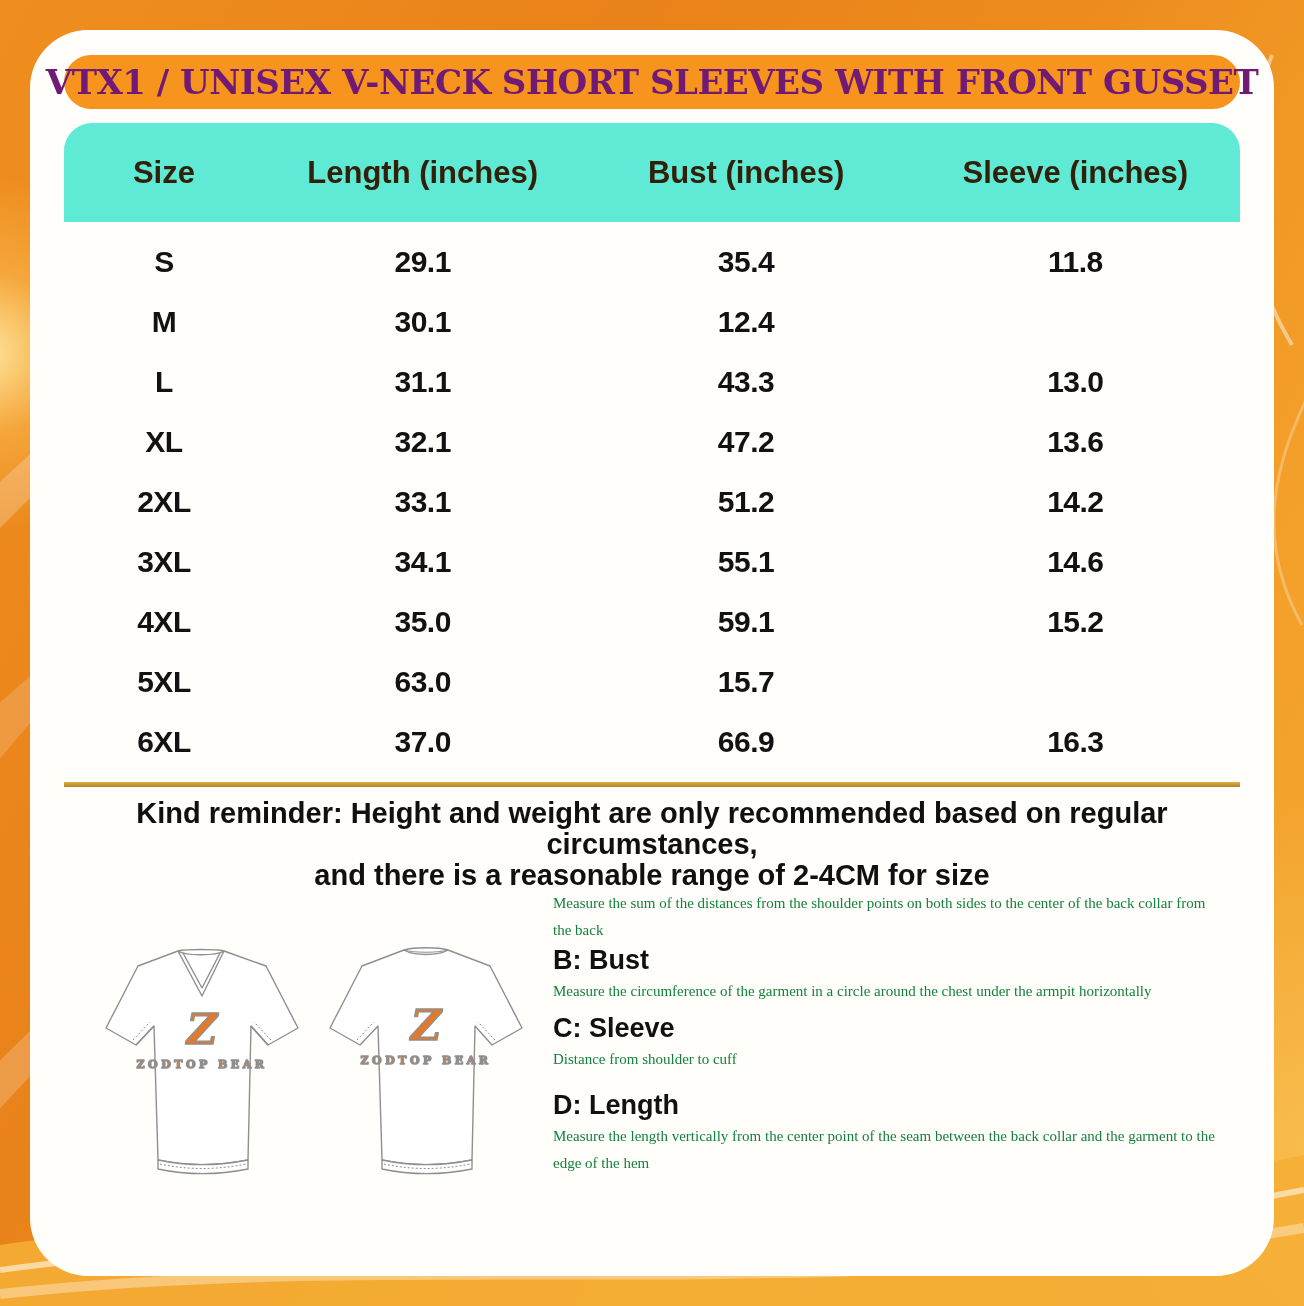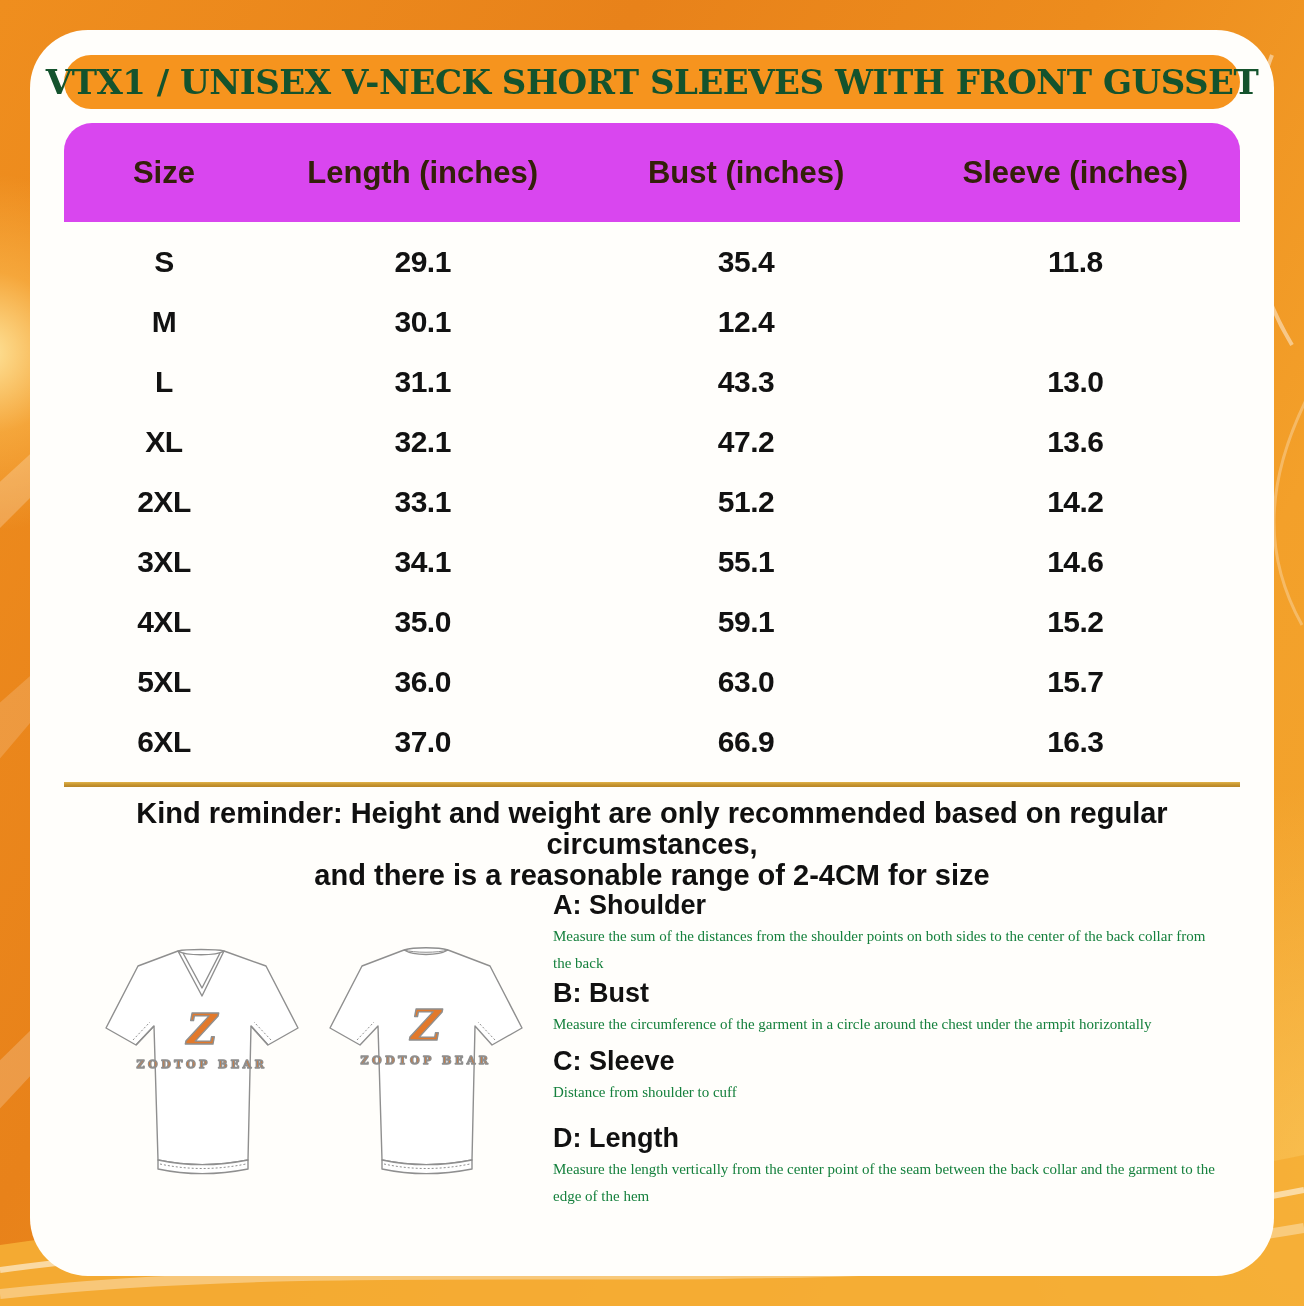--- a/index.html
+++ b/index.html
@@ -22,26 +22,26 @@
     background:#FFFEFB; border-radius:58px; z-index:1;
   }
 
   .title-bar{
     position:absolute; left:34px; top:25px; width:1176px; height:54px;
     background:#F6941E; border-radius:27px;
     display:flex; align-items:center; justify-content:center;
   }
   .title-bar .title{
     font-family:"DejaVu Serif", serif; font-weight:700;
-    font-size:34px; color:#14532d; letter-spacing:-0.5px; white-space:nowrap;
+    font-size:34px; color:#701a75; letter-spacing:-0.5px; white-space:nowrap;
   }
 
   .thead{
     position:absolute; left:34px; top:93px; width:1176px; height:99px;
-    background:#d946ef; border-radius:28px 28px 0 0;
+    background:#5eead4; border-radius:28px 28px 0 0;
     display:grid; grid-template-columns:17% 27% 28% 28%; align-items:center;
   }
   .thead .hcell{
     text-align:center; font-weight:700; font-size:31px; color:#33200A;
   }
 
   .tbody{
     position:absolute; left:34px; top:202px; width:1176px;
   }
   .trow{
@@ -137,21 +137,20 @@
       <div class="cell">14.6</div>
     </div>
     <div class="trow">
       <div class="cell">4XL</div>
       <div class="cell">35.0</div>
       <div class="cell">59.1</div>
       <div class="cell">15.2</div>
     </div>
     <div class="trow">
       <div class="cell">5XL</div>
-      <div class="cell">36.0</div>
       <div class="cell">63.0</div>
       <div class="cell">15.7</div>
     </div>
     <div class="trow">
       <div class="cell">6XL</div>
       <div class="cell">37.0</div>
       <div class="cell">66.9</div>
       <div class="cell">16.3</div>
     </div>
   </div>
@@ -202,21 +201,20 @@
         <path d="M94,20 C104,23 128,23 138,20" fill="none" stroke-width="1"></path>
 
         <text x="116" y="110" text-anchor="middle" font-family="DejaVu Serif, serif" font-weight="bold" font-style="italic" font-size="42" fill="#E2792B">Z</text>
         <text x="116" y="134" text-anchor="middle" font-family="DejaVu Serif, serif" font-weight="bold" font-size="11" letter-spacing="3.5" fill="#D9772F">ZODTOP BEAR</text>
       </g>
     </g>
   </svg>
 
   <div class="measures">
     <div class="msec">
-      <div class="mlabel">A: Shoulder</div>
       <div class="mdesc">Measure the sum of the distances from the shoulder points on both sides to the center of the back collar from the back</div>
     </div>
     <div class="msec m-b">
       <div class="mlabel">B: Bust</div>
       <div class="mdesc">Measure the circumference of the garment in a circle around the chest under the armpit horizontally</div>
     </div>
     <div class="msec m-c">
       <div class="mlabel">C: Sleeve</div>
       <div class="mdesc">Distance from shoulder to cuff</div>
     </div>

